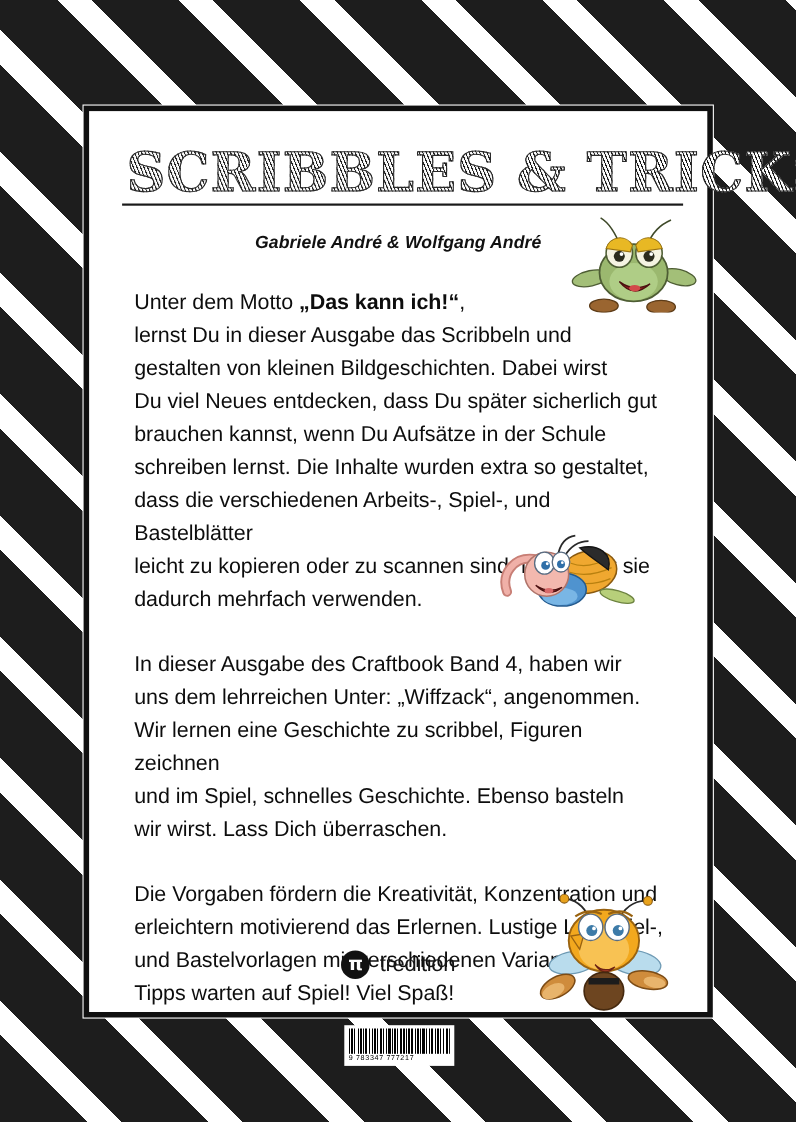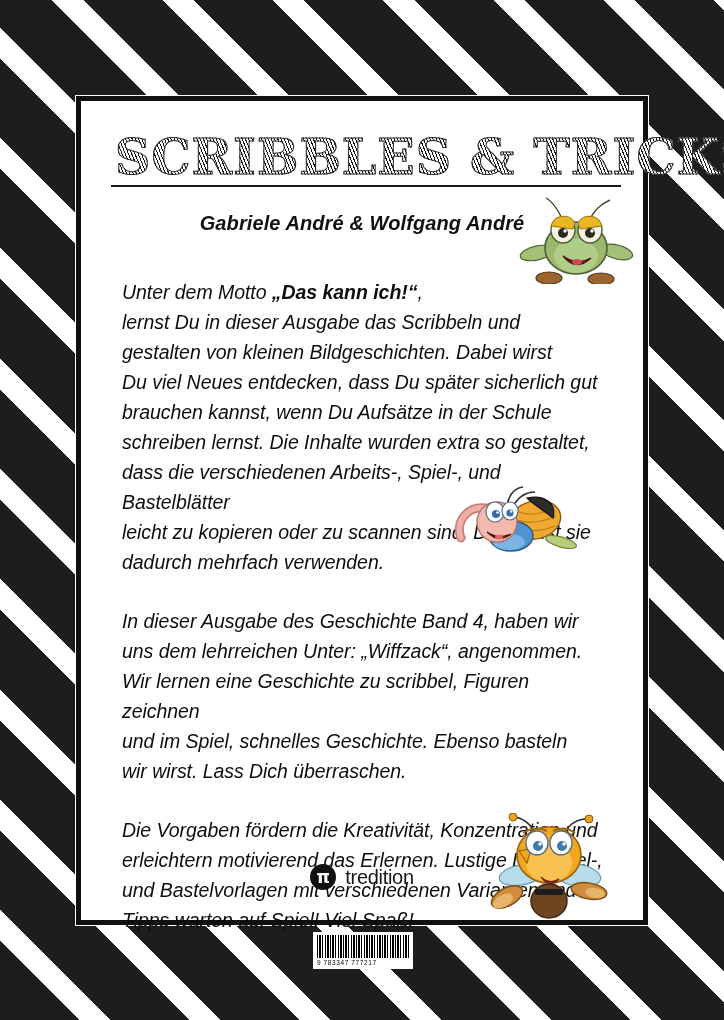--- a/index.html
+++ b/index.html
@@ -84,34 +84,33 @@
   #cover-title-rule {
     width: 510px;
     height: 2px;
     background: #1a1a1a;
     margin: 1px auto 0 auto;
   }
 
   
   #authors-line {
     text-align: center;
-    font-size: 20px;
+    font-size: 16px;
     font-weight: bold;
     font-style: italic;
     color: #111111;
     margin-top: 25px;
     letter-spacing: 0.1px;
   }
 
   
   #blurb {
-    margin-top: 42px;
+    margin-top: 30px;
     padding-left: 11px;
     padding-right: 4px;
-    font-style: italic;
   }
   .blurb-para {
     font-size: 19.5px;
     line-height: 30px;
     color: #0d0d0d;
     margin: 0 0 29px 0;
     letter-spacing: -0.05px;
   }
   .blurb-para:last-child { margin-bottom: 0; }
   .blurb-strong { font-weight: bold; }
@@ -198,21 +197,21 @@
 
       <div id="cover-title-wrap">
         <div id="cover-title">SCRIBBLES &amp; TRICKS</div>
         <div id="cover-title-rule"></div>
       </div>
 
       <div id="authors-line">Gabriele André &amp; Wolfgang André</div>
 
       <div id="blurb">
           <p class="blurb-para"><span>Unter dem  Motto </span><span class="blurb-strong">„Das kann ich!“</span><span>,</span><br><span>lernst Du in dieser Ausgabe das Scribbeln und</span><br><span>gestalten von kleinen Bildgeschichten. Dabei wirst</span><br><span>Du viel Neues entdecken, dass Du später sicherlich gut</span><br><span>brauchen kannst, wenn Du Aufsätze in der Schule</span><br><span>schreiben lernst. Die Inhalte wurden extra so gestaltet,</span><br><span>dass die verschiedenen Arbeits-, Spiel-, und Bastelblätter</span><br><span>leicht zu kopieren oder zu scannen sind. Du kannst sie</span><br><span>dadurch mehrfach verwenden.</span></p>
-          <p class="blurb-para"><span>In dieser Ausgabe des Geschichte Band 4, haben wir</span><br><span>uns dem lehrreichen Unter: „Wiffzack“, angenommen.</span><br><span>Wir lernen eine Geschichte zu scribbel, Figuren zeichnen</span><br><span>und im Spiel, schnelles Geschichte. Ebenso basteln</span><br><span>wir wirst. Lass Dich überraschen.</span></p>
+          <p class="blurb-para"><span>In dieser Ausgabe des Craftbook Band 4, haben wir</span><br><span>uns dem lehrreichen Unter: „Wiffzack“, angenommen.</span><br><span>Wir lernen eine Geschichte zu scribbel, Figuren zeichnen</span><br><span>und im Spiel, schnelles Geschichte. Ebenso basteln</span><br><span>wir wirst. Lass Dich überraschen.</span></p>
           <p class="blurb-para"><span>Die Vorgaben fördern die Kreativität, Konzentration und</span><br><span>erleichtern motivierend das Erlernen. Lustige Lernspiel-,</span><br><span>und Bastelvorlagen mit verschiedenen Varianten und</span><br><span>Tipps warten auf Spiel! Viel Spaß!</span></p>
         </div>
 
       <div id="publisher-logo">
         <div id="publisher-mark">π</div>
         <div id="publisher-name">tredition</div>
       </div>
 
       <div class="cartoon" id="grasshopper-character">
         <svg viewBox="0 0 125 88" width="125" height="88">

